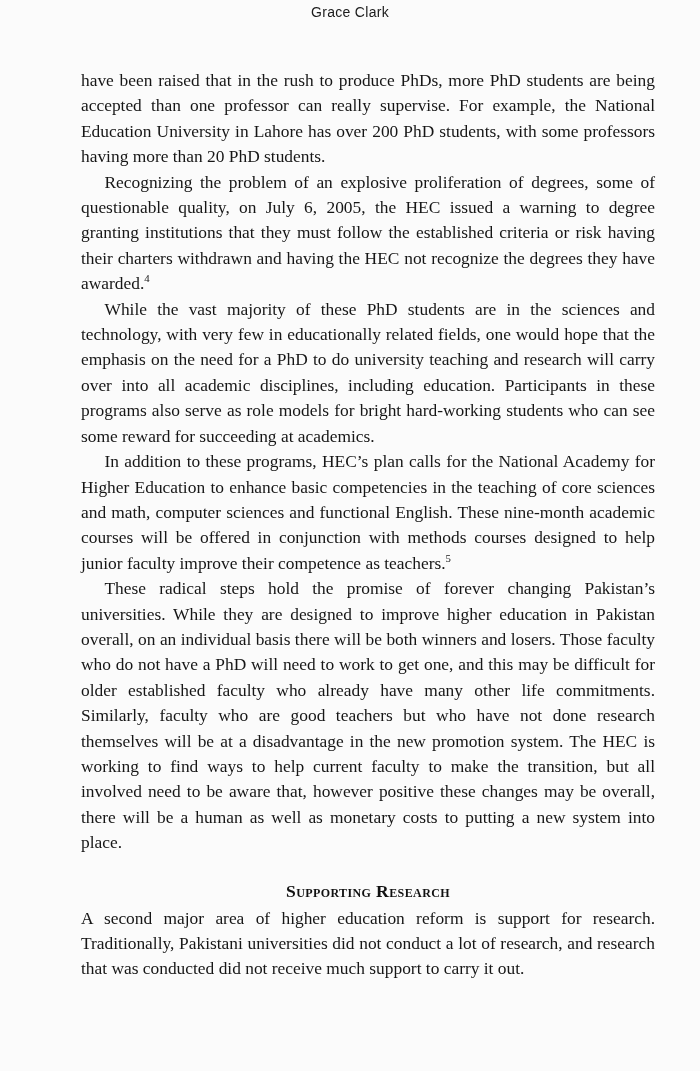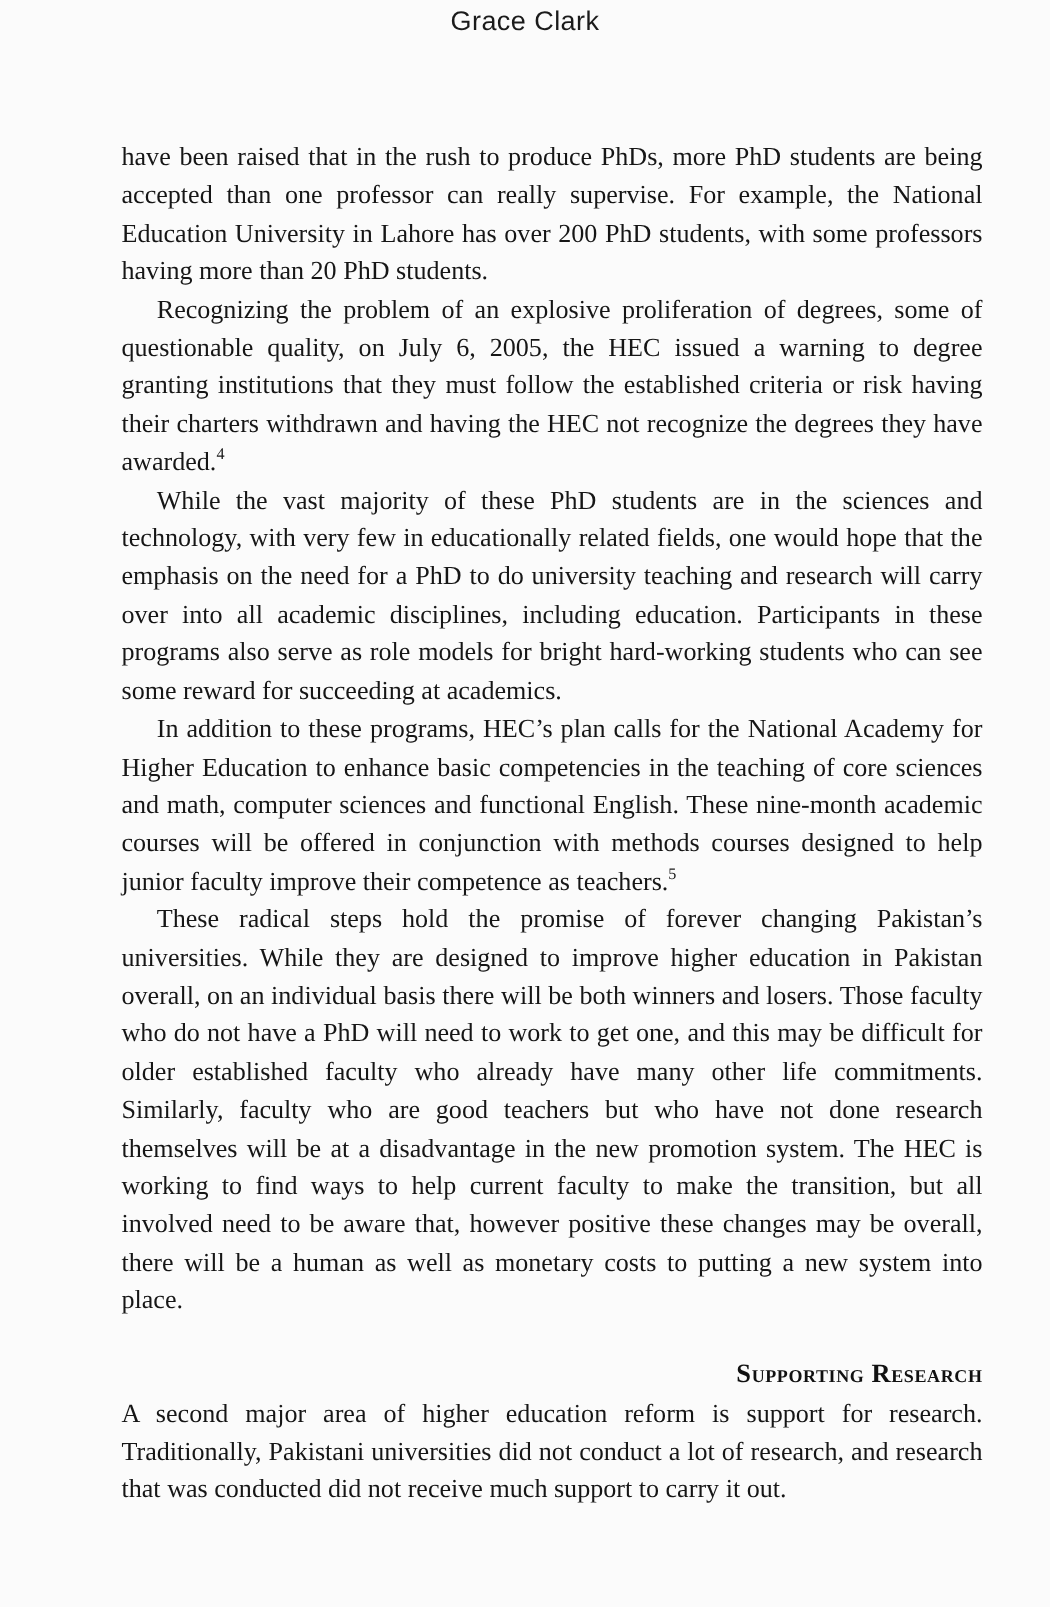--- a/index.html
+++ b/index.html
@@ -21,30 +21,29 @@
     height: 1071px;
     box-sizing: border-box;
   }
   .running-head {
     position: absolute;
     top: 4px;
     left: 0;
     width: 700px;
     text-align: center;
     font-family: "Liberation Sans", "DejaVu Sans", sans-serif;
-    font-size: 18px;
+    font-size: 14px;
     letter-spacing: 0.3px;
     color: #1b1b1b;
   }
   .content {
     position: absolute;
     top: 68px;
     left: 81px;
     width: 574px;
-    margin-top: 24px;
   }
   p.body-para {
     margin: 0;
     font-size: 17.4px;
     line-height: 25.4px;
     text-align: justify;
     text-justify: inter-word;
     color: #161616;
     -webkit-hyphens: none;
     hyphens: none;
@@ -62,21 +61,21 @@
   }
   h2.section-heading {
     margin: 0;
     padding: 0;
     font-size: 17.6px;
     line-height: 24px;
     font-weight: bold;
     font-variant: small-caps;
     letter-spacing: 0.4px;
     color: #111;
-    text-align: right;
+    text-align: center;
   }
   .gap-before-heading {
     height: 23px;
   }
   .gap-after-heading {
     height: 3px;
   }
   .folio {
     position: absolute;
     bottom: 17px;

